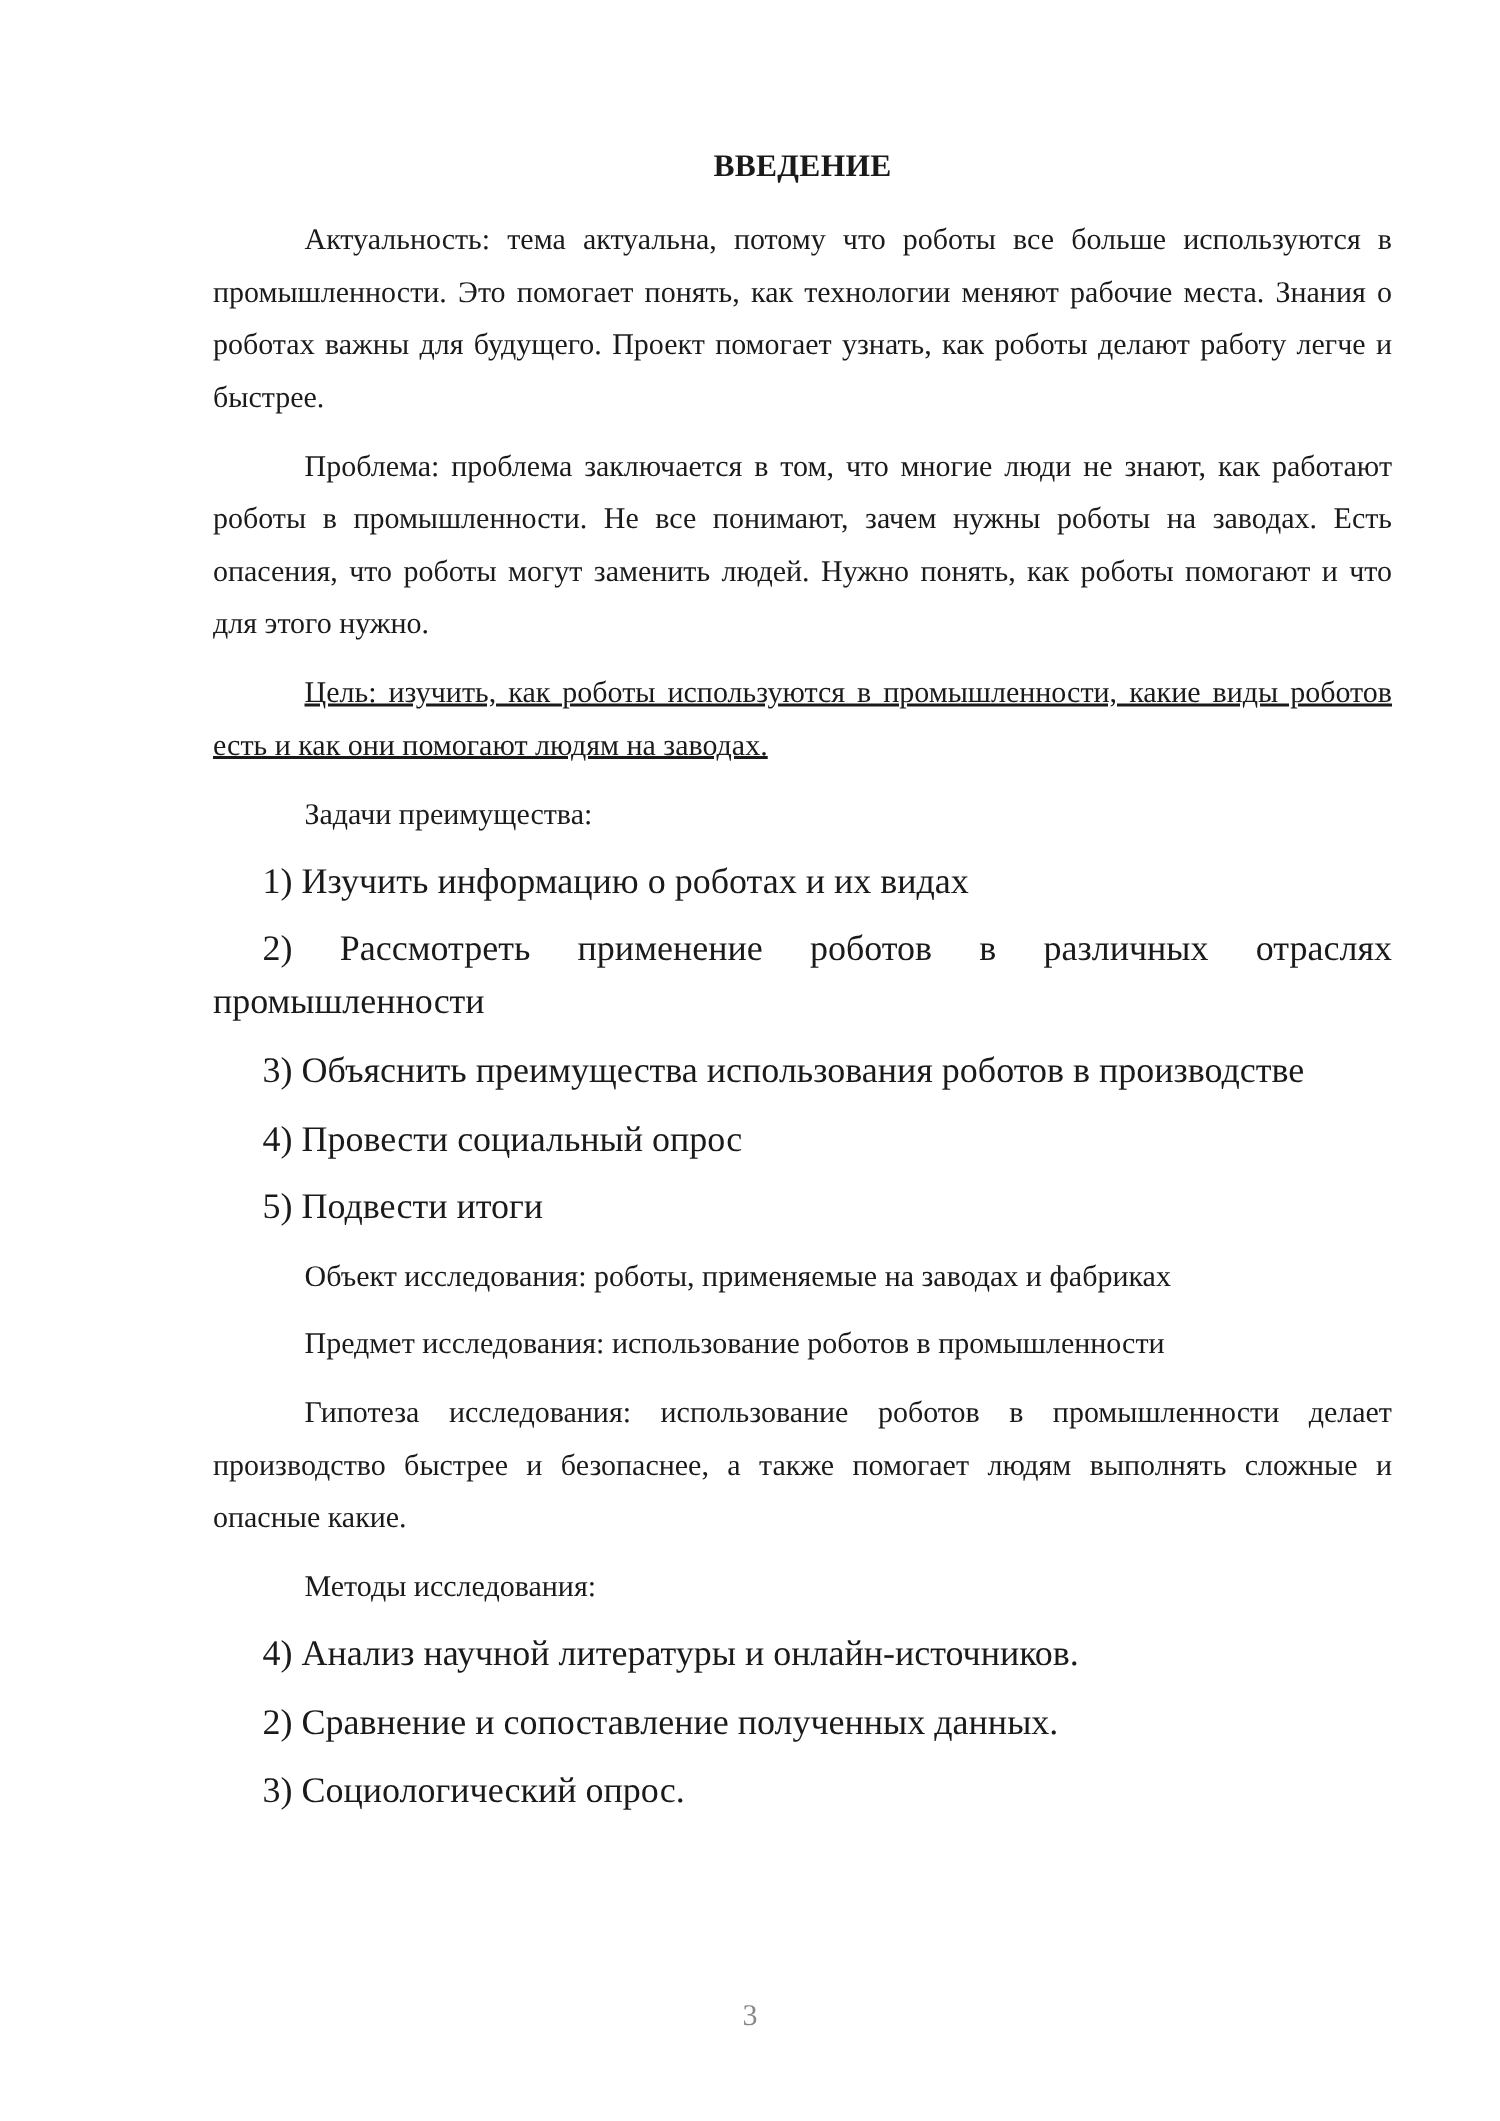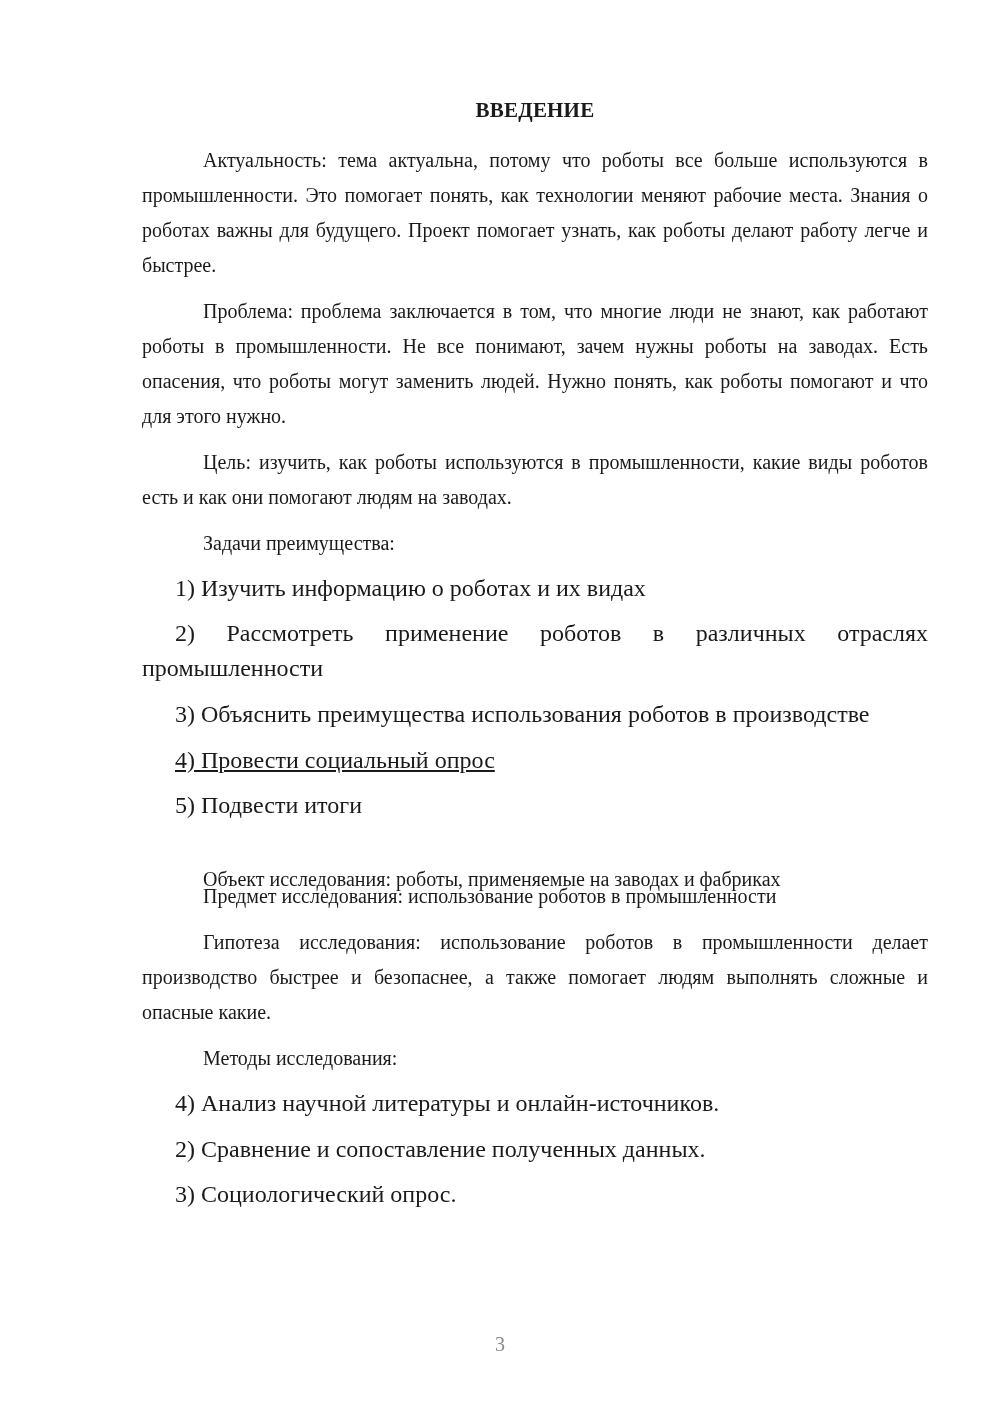--- a/index.html
+++ b/index.html
@@ -31,31 +31,31 @@
 </head>
 <body>
 
 <div class="page">
   <div class="title">ВВЕДЕНИЕ</div>
 
   <div class="para" style="top:143px;">Актуальность: тема актуальна, потому что роботы все больше используются в промышленности. Это помогает понять, как технологии меняют рабочие места. Знания о роботах важны для будущего. Проект помогает узнать, как роботы делают работу легче и быстрее.</div>
 
   <div class="para" style="top:294px;">Проблема: проблема заключается в том, что многие люди не знают, как работают роботы в промышленности. Не все понимают, зачем нужны роботы на заводах. Есть опасения, что роботы могут заменить людей. Нужно понять, как роботы помогают и что для этого нужно.</div>
 
-  <div class="para" style="top:445px;">Цель: изучить, как роботы используются в промышленности, какие виды роботов есть и как они помогают людям на заводах.</div>
+  <div class="para" style="top:445px;text-decoration:underline;">Цель: изучить, как роботы используются в промышленности, какие виды роботов есть и как они помогают людям на заводах.</div>
 
   <div class="para" style="top:526px;">Задачи преимущества:</div>
 
   <div class="item" style="top:571px;">1) Изучить информацию о роботах и их видах</div>
   <div class="item" style="top:616px;">2) Рассмотреть применение роботов в различных отраслях промышленности</div>
   <div class="item" style="top:697px;">3) Объяснить преимущества использования роботов в производстве</div>
-  <div class="item" style="top:743px;text-decoration:underline;">4) Провести социальный опрос</div>
+  <div class="item" style="top:743px;">4) Провести социальный опрос</div>
   <div class="item" style="top:788px;">5) Подвести итоги</div>
 
-  <div class="para" style="top:834px;margin-top:28px;">Объект исследования: роботы, применяемые на заводах и фабриках</div>
+  <div class="para" style="top:834px;">Объект исследования: роботы, применяемые на заводах и фабриках</div>
 
   <div class="para" style="top:879px;">Предмет исследования: использование роботов в промышленности</div>
 
   <div class="para" style="top:925px;">Гипотеза исследования: использование роботов в промышленности делает производство быстрее и безопаснее, а также помогает людям выполнять сложные и опасные какие.</div>
 
   <div class="para" style="top:1041px;">Методы исследования:</div>
 
   <div class="item" style="top:1086px;">4) Анализ научной литературы и онлайн-источников.</div>
   <div class="item" style="top:1132px;">2) Сравнение и сопоставление полученных данных.</div>
   <div class="item" style="top:1177px;">3) Социологический опрос.</div>

